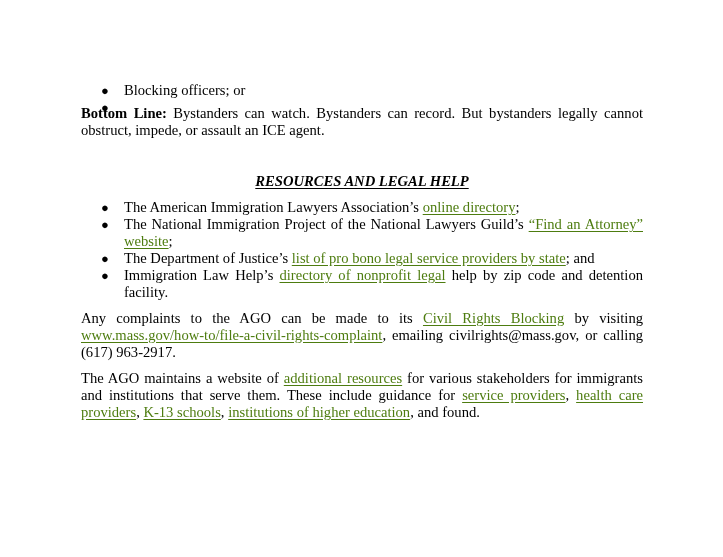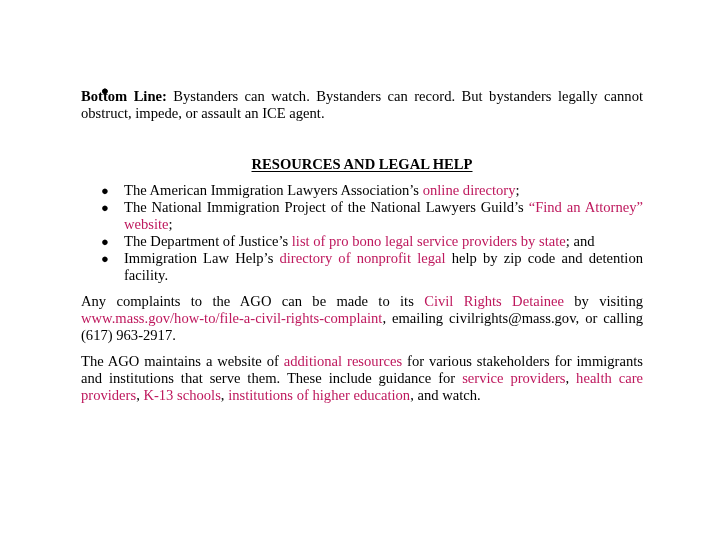--- a/index.html
+++ b/index.html
@@ -6,52 +6,52 @@
   body {
     width: 723px; height: 557px; overflow: hidden; position: relative;
     font-family: "Liberation Serif", "DejaVu Serif", serif;
     font-size: 14.6px; color: #000000; line-height: 17px;
   }
   .page { position: absolute; left: 81px; top: 82px; width: 562px; }
   p { margin: 0; text-align: justify; }
   ul { list-style: none; margin: 0; padding: 0; }
   li { position: relative; padding-left: 43px; text-align: justify; }
   li .bullet { position: absolute; left: 20px; top: 0; font-size: 13px; }
-  a { color: #be185d; text-underline-offset: 2px; }
+  a { color: #4d7c0f; text-decoration: underline; text-underline-offset: 2px; }
   .bold { font-weight: bold; }
   .heading {
     text-align: center; font-weight: bold; text-decoration: underline;
     text-underline-offset: 2px; margin: 0;
   }
   .gap-bottom-line { margin-top: 6px; }
-  .gap-heading { margin-top: 34px; }
+  .gap-heading { margin-top: 34px; font-style: italic; }
   .gap-intro { margin-top: 9px; }
   .gap-list { margin-top: 9px; }
   .gap-para { margin-top: 9px; }
 </style>
 </head>
 <body>
 
 <div class="page">
 
   <ul>
-    <li><span class="bullet">●</span></li>
+    <li><span class="bullet">●</span><span>Blocking officers; or</span></li>
     <li><span class="bullet">●</span></li>
   </ul>
 
   <p class="gap-bottom-line"><span class="bold">Bottom Line:</span><span> Bystanders can watch. Bystanders can record. But bystanders legally cannot obstruct, impede, or assault an ICE agent.</span></p>
 
   <p class="heading gap-heading">RESOURCES AND LEGAL HELP</p>
 
 
   <ul class="gap-list">
     <li><span class="bullet">●</span><span>The American Immigration Lawyers Association’s </span><a>online directory</a><span>;</span></li>
     <li><span class="bullet">●</span><span>The National Immigration Project of the National Lawyers Guild’s </span><a>“Find an Attorney” website</a><span>;</span></li>
     <li><span class="bullet">●</span><span>The Department of Justice’s </span><a>list of pro bono legal service providers by state</a><span>; and</span></li>
     <li><span class="bullet">●</span><span>Immigration Law Help’s </span><a>directory of nonprofit legal</a><span> help by zip code and detention facility.</span></li>
   </ul>
 
 
-  <p class="gap-para"><span>Any complaints to the AGO can be made to its </span><a>Civil Rights Detainee</a><span> by visiting </span><a>www.mass.gov/how-to/file-a-civil-rights-complaint</a><span>, emailing civilrights@mass.gov, or calling (617) 963-2917.</span></p>
+  <p class="gap-para"><span>Any complaints to the AGO can be made to its </span><a>Civil Rights Blocking</a><span> by visiting </span><a>www.mass.gov/how-to/file-a-civil-rights-complaint</a><span>, emailing civilrights@mass.gov, or calling (617) 963-2917.</span></p>
 
-  <p class="gap-para"><span>The AGO maintains a website of </span><a>additional resources</a><span> for various stakeholders for immigrants and institutions that serve them.  These include guidance for </span><a>service providers</a><span>, </span><a>health care providers</a><span>, </span><a>K-13 schools</a><span>, </span><a>institutions of higher education</a><span>, and watch.</span></p>
+  <p class="gap-para"><span>The AGO maintains a website of </span><a>additional resources</a><span> for various stakeholders for immigrants and institutions that serve them.  These include guidance for </span><a>service providers</a><span>, </span><a>health care providers</a><span>, </span><a>K-13 schools</a><span>, </span><a>institutions of higher education</a><span>, and found.</span></p>
 
 </div>
 
 </body></html>

